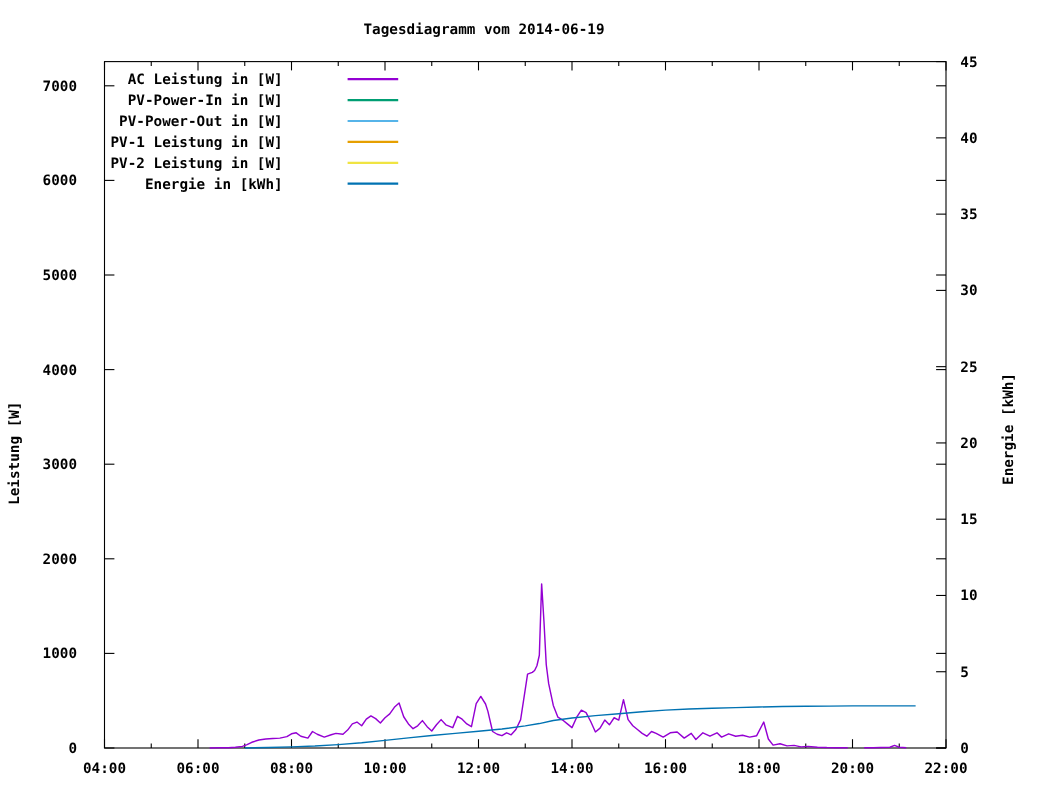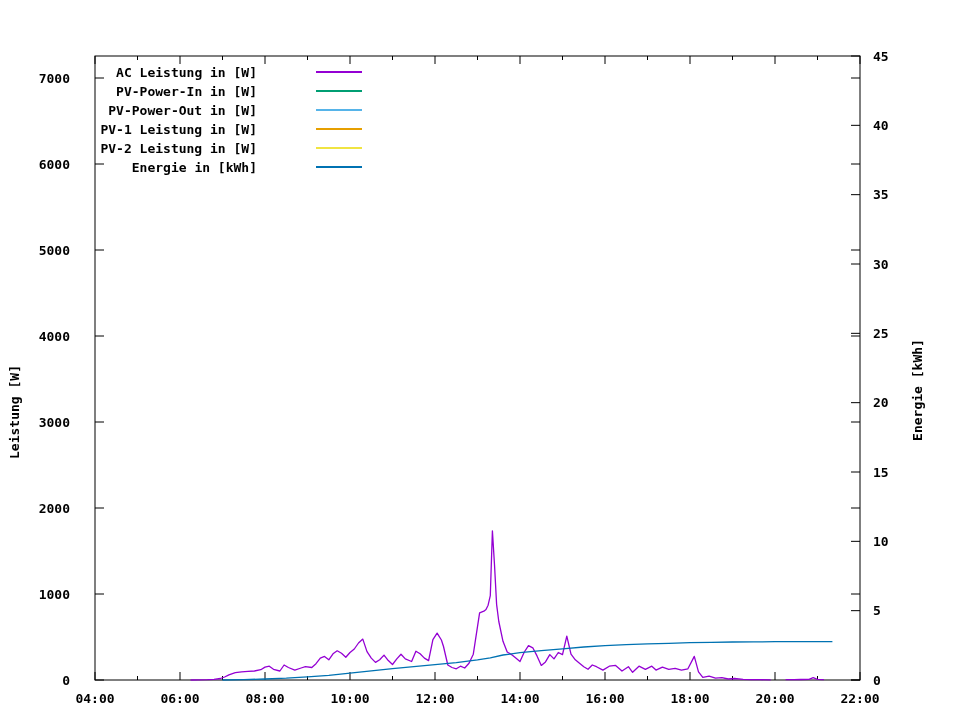--- a/index.html
+++ b/index.html
@@ -9,20 +9,21 @@
         font-size:13px;font-weight:bold;white-space:nowrap;}
   .ylabel{position:absolute;font-size:13px;font-weight:bold;white-space:nowrap;}
   .ylabel.left{left:14px;top:412px;transform:translate(-50%,-50%) rotate(-90deg);}
   .ylabel.right{left:917px;top:390px;transform:translate(-50%,-50%) rotate(-90deg);}
   svg{position:absolute;left:0;top:0;}
 </style>
 </head>
 <body>
 
 <div class="page">
+  <div class="chart-title">Tagesdiagramm vom 2014-06-19</div>
   <div class="ylabel left">Leistung [W]</div>
   <div class="ylabel right">Energie [kWh]</div>
   <svg id="plot" width="960" height="720" viewBox="0 0 960 720">
       <rect x="95" y="56" width="765" height="624" fill="none" stroke="#000" stroke-width="1"></rect>
       <line x1="95" y1="680" x2="95" y2="672" stroke="#000"></line>
       <line x1="95" y1="56" x2="95" y2="64" stroke="#000"></line>
       <text x="95" y="703" text-anchor="middle" font-family="&quot;DejaVu Sans Mono&quot;,monospace" font-weight="bold" font-size="13px" fill="#000000">04:00</text>
       <line x1="180" y1="680" x2="180" y2="672" stroke="#000"></line>
       <line x1="180" y1="56" x2="180" y2="64" stroke="#000"></line>
       <text x="180" y="703" text-anchor="middle" font-family="&quot;DejaVu Sans Mono&quot;,monospace" font-weight="bold" font-size="13px" fill="#000000">06:00</text>

